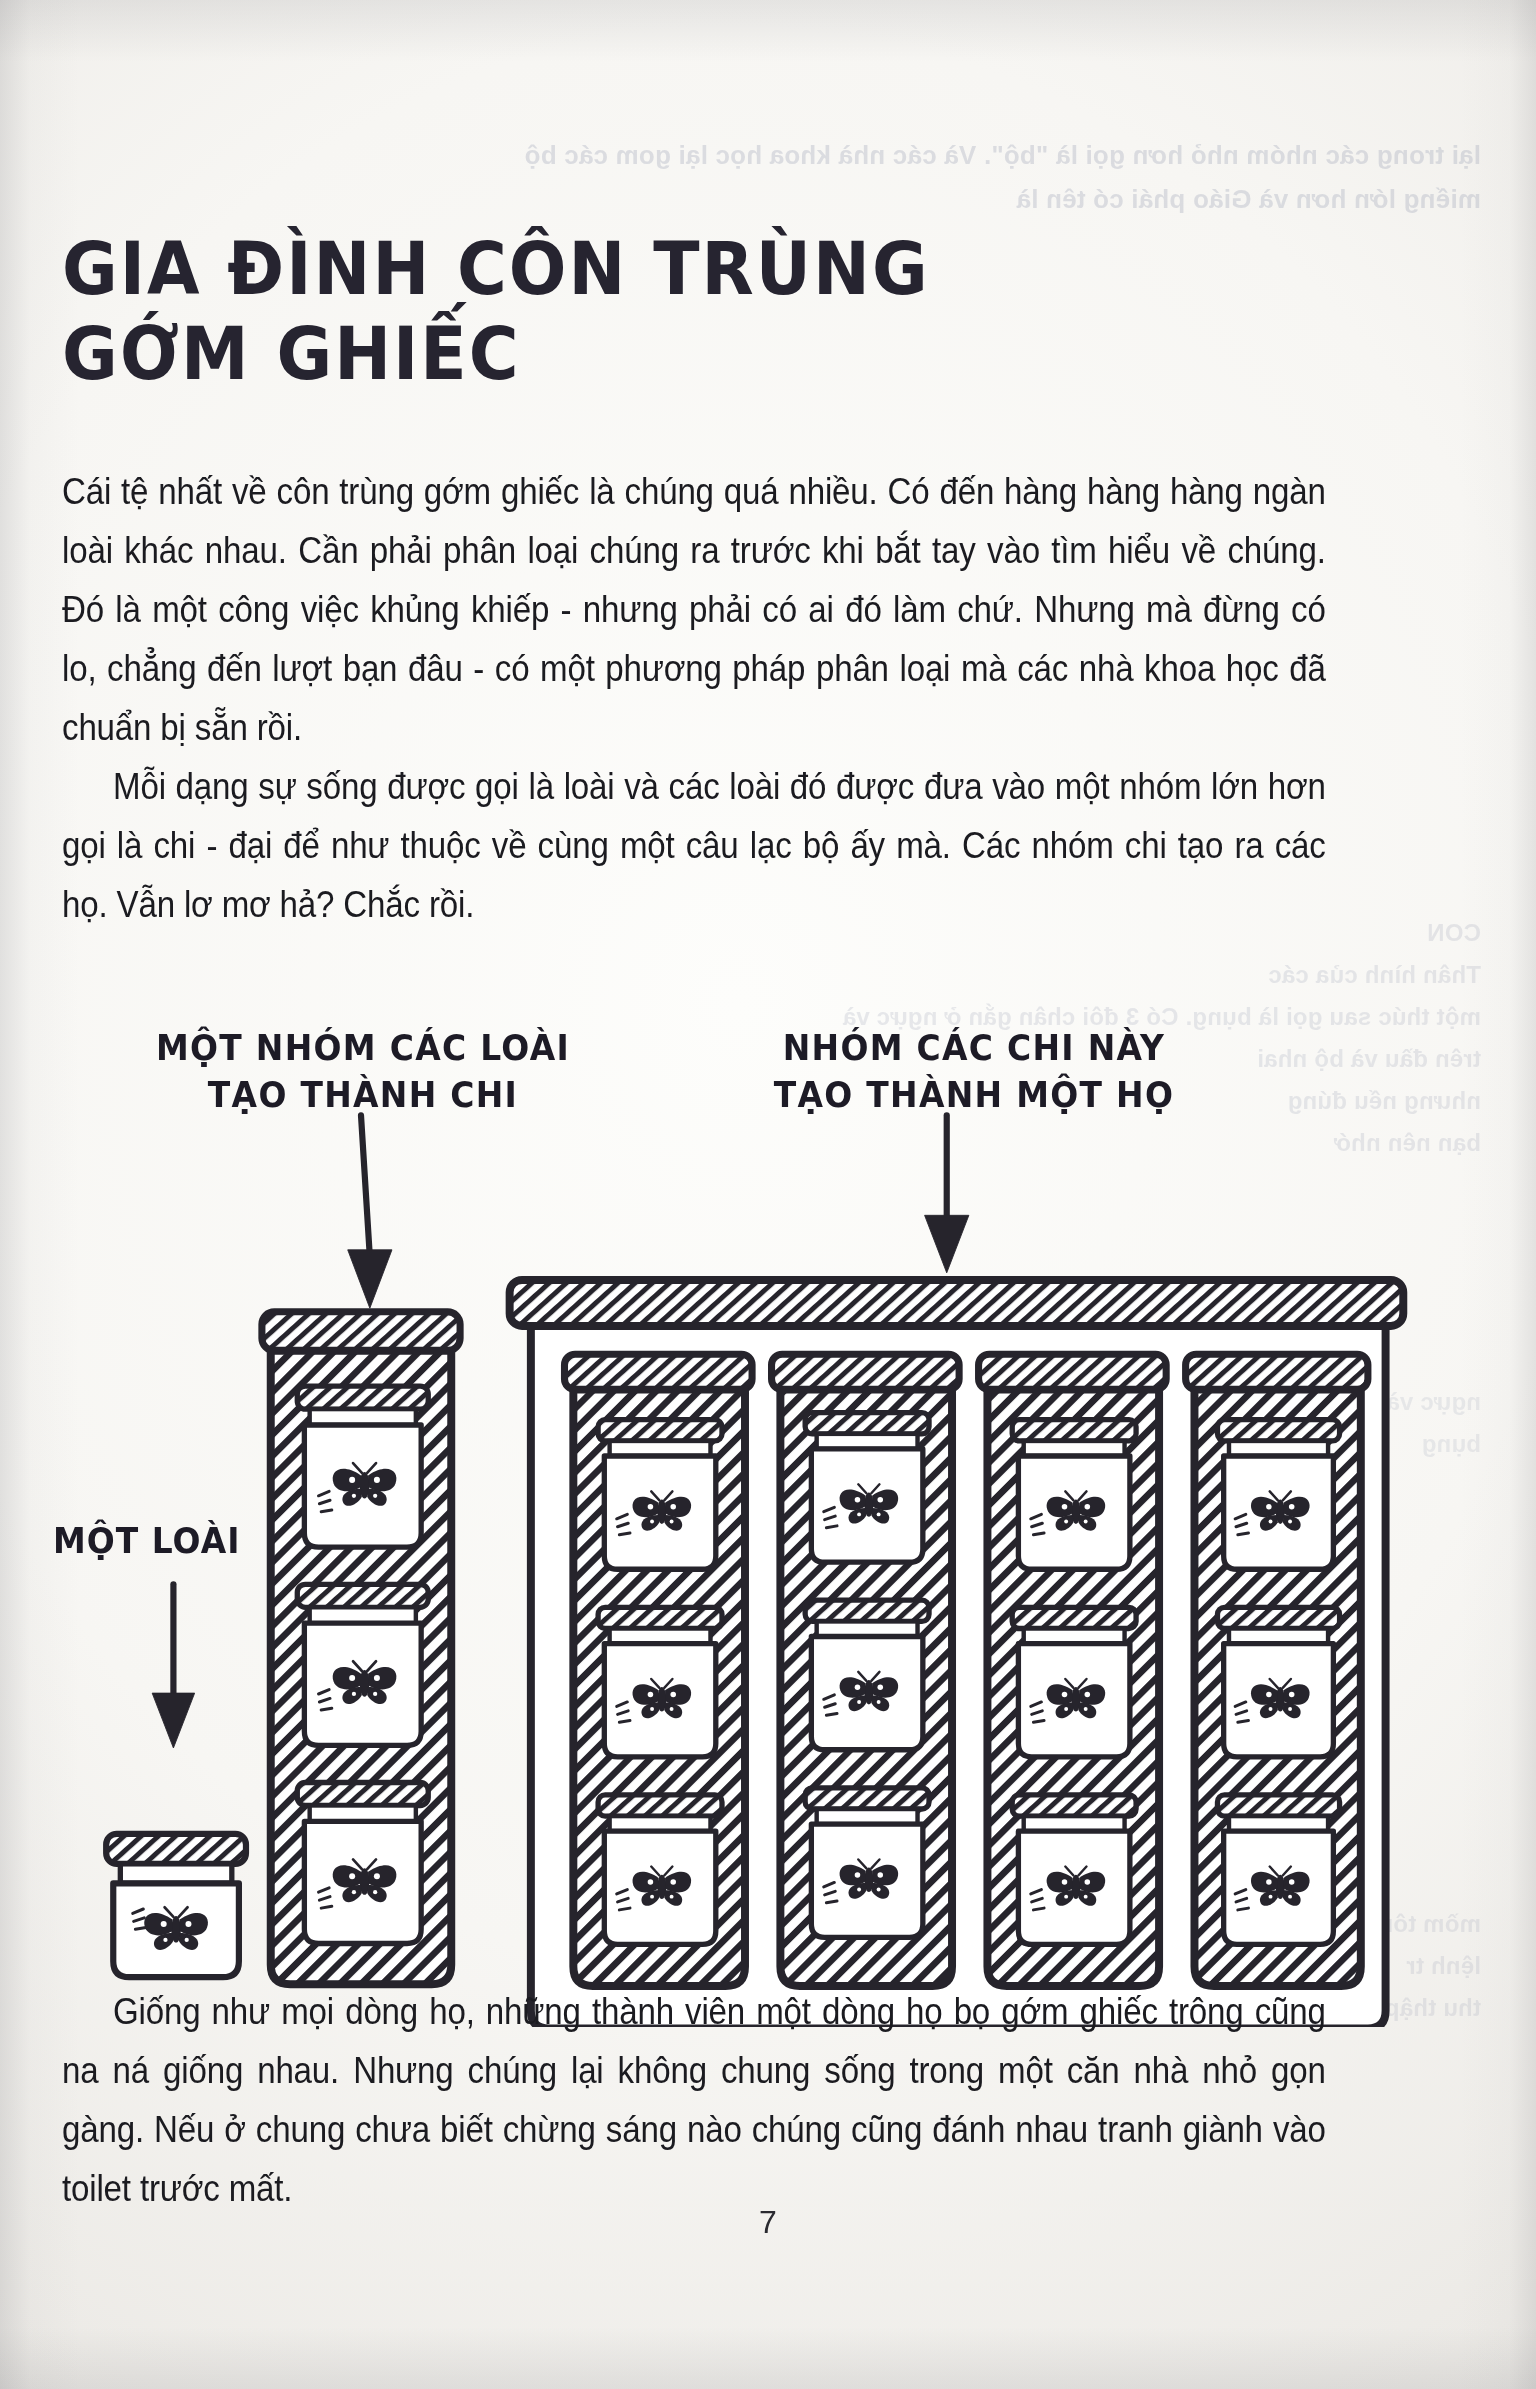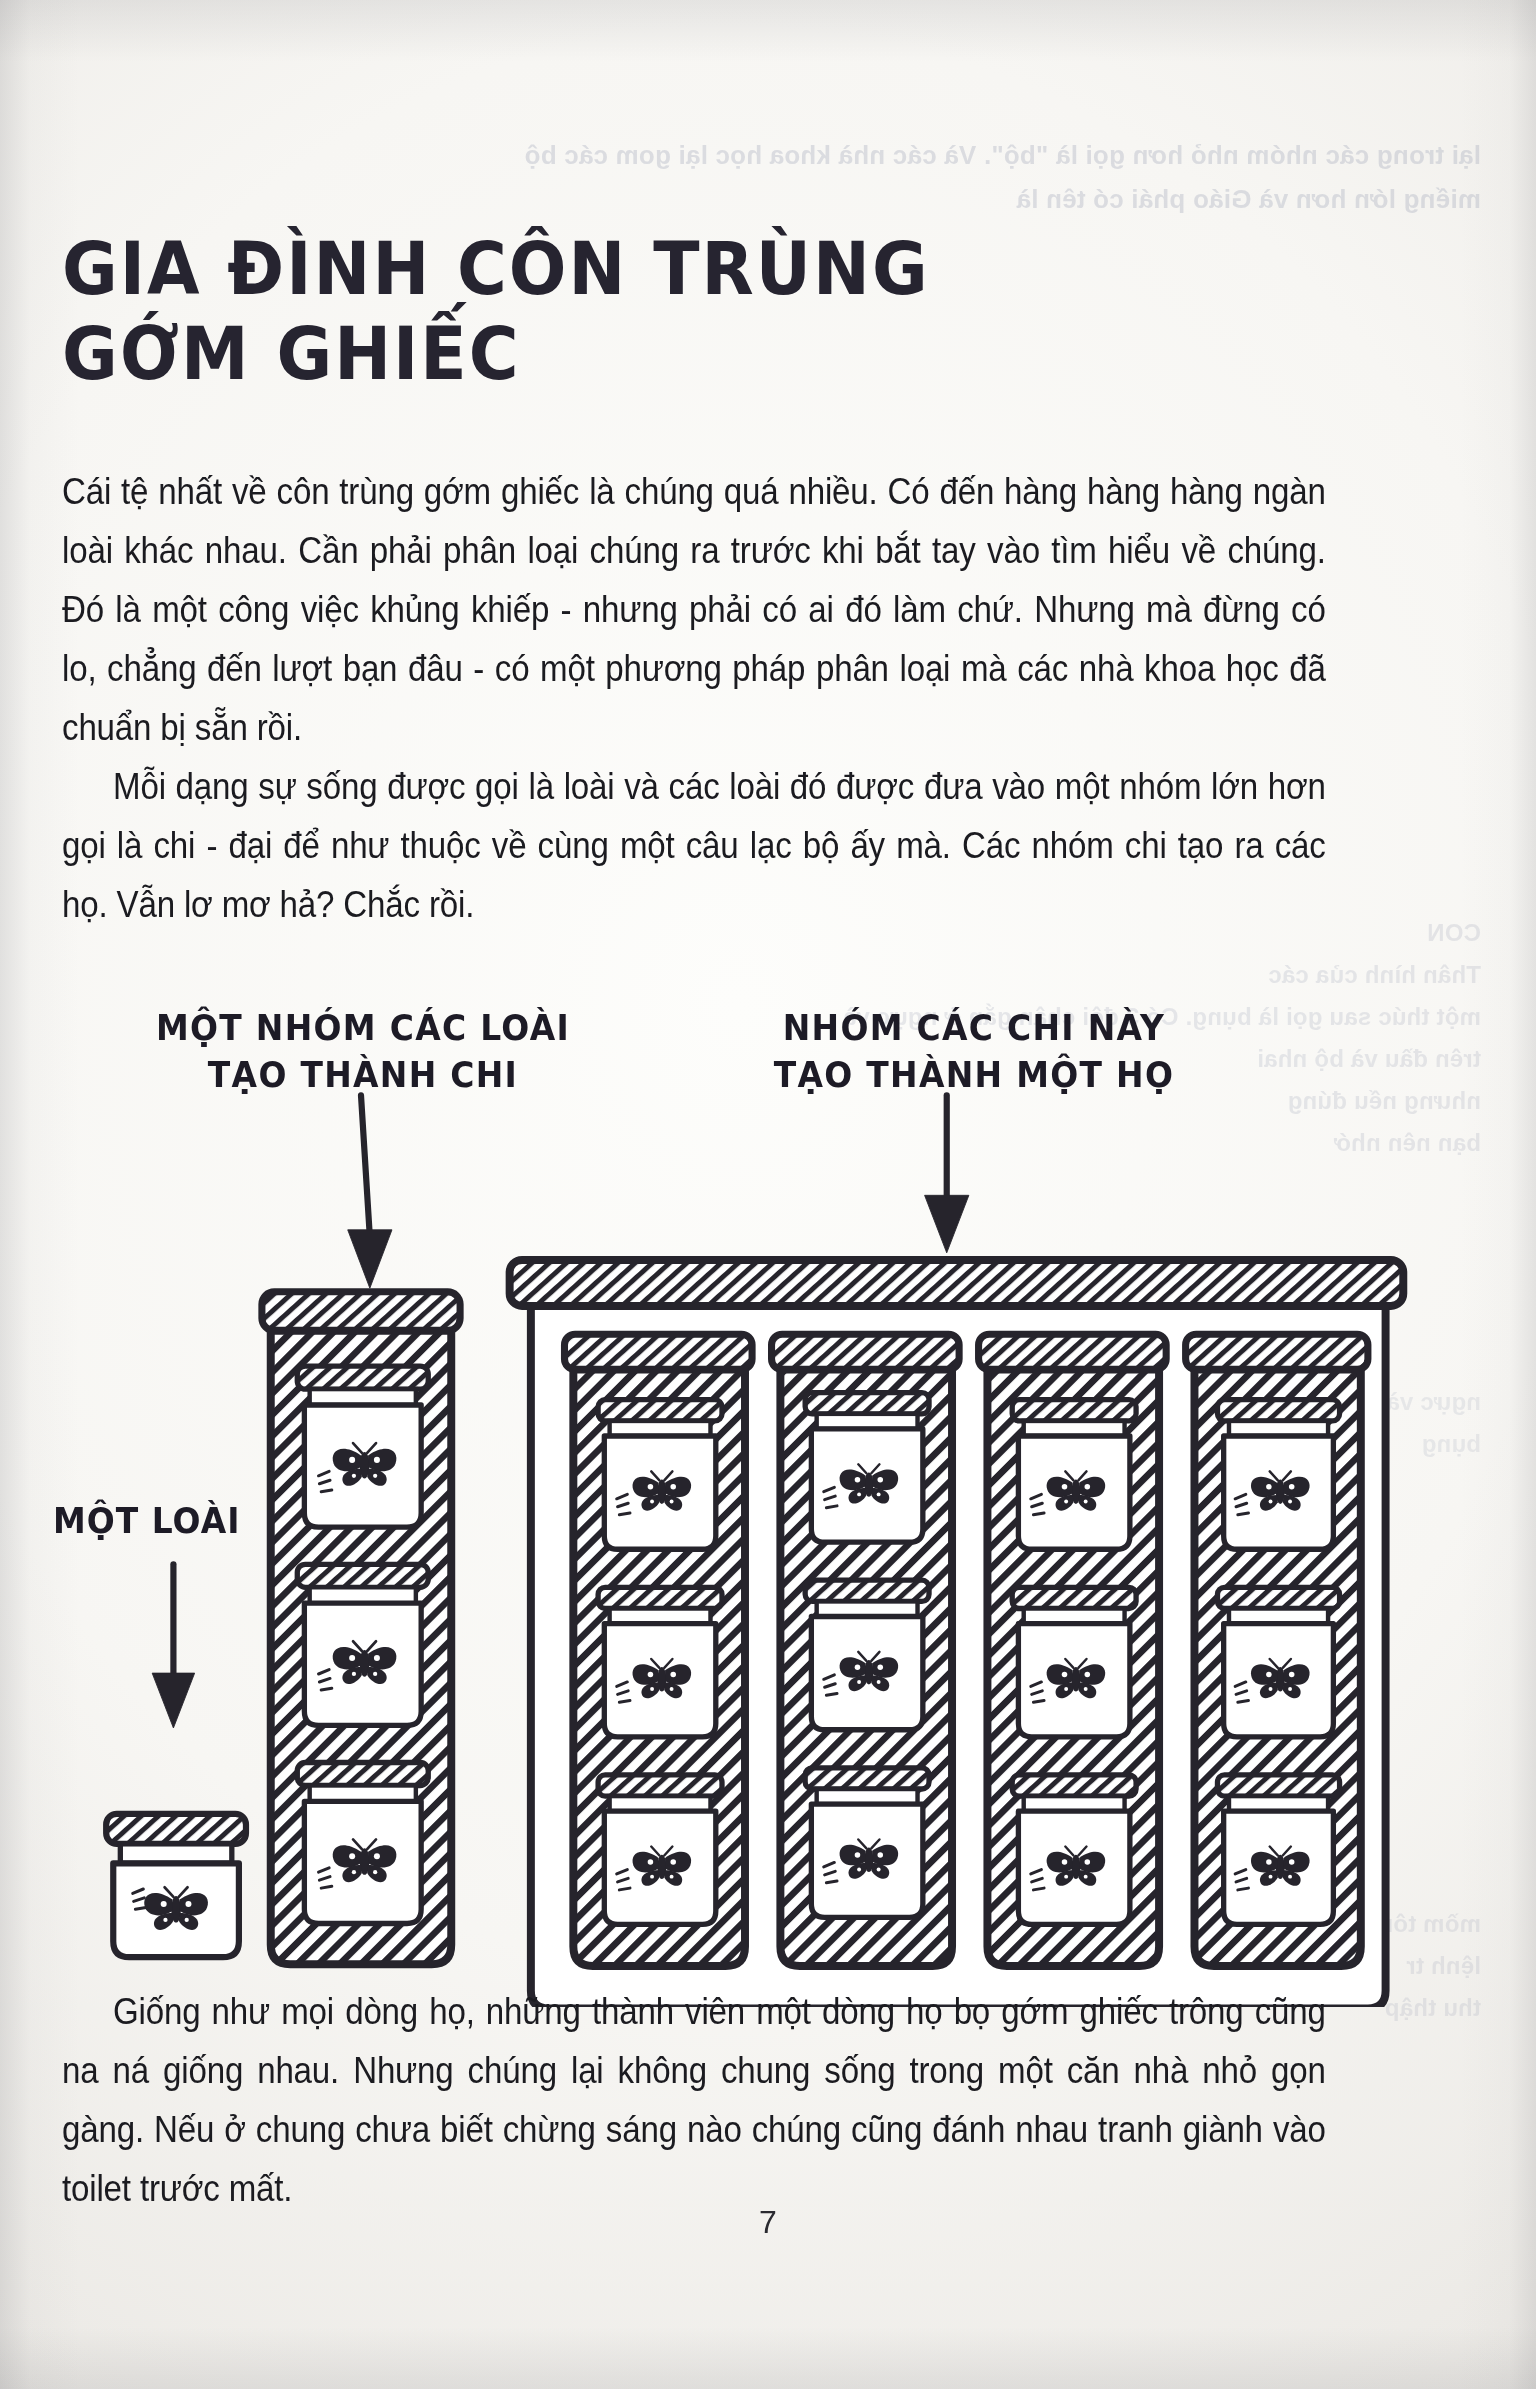--- a/index.html
+++ b/index.html
@@ -90,21 +90,21 @@
   }
   .body-col p { margin: 0; text-align: justify; }
   .body-col p.indent { text-indent: 57px; }
   #intro-copy { top: 462px; }
   #closing-copy { top: 1982px; }
 
   
   .diagram {
     position: absolute;
     left: 0;
-    top: 980px;
+    top: 1000px;
     width: 1536px;
     height: 1027px;
   }
   .dlabel {
     position: absolute;
     color: #1d1b26;
     font-family: "DejaVu Sans", sans-serif;
     font-weight: 700;
     font-size: 35px;
     line-height: 47px;

